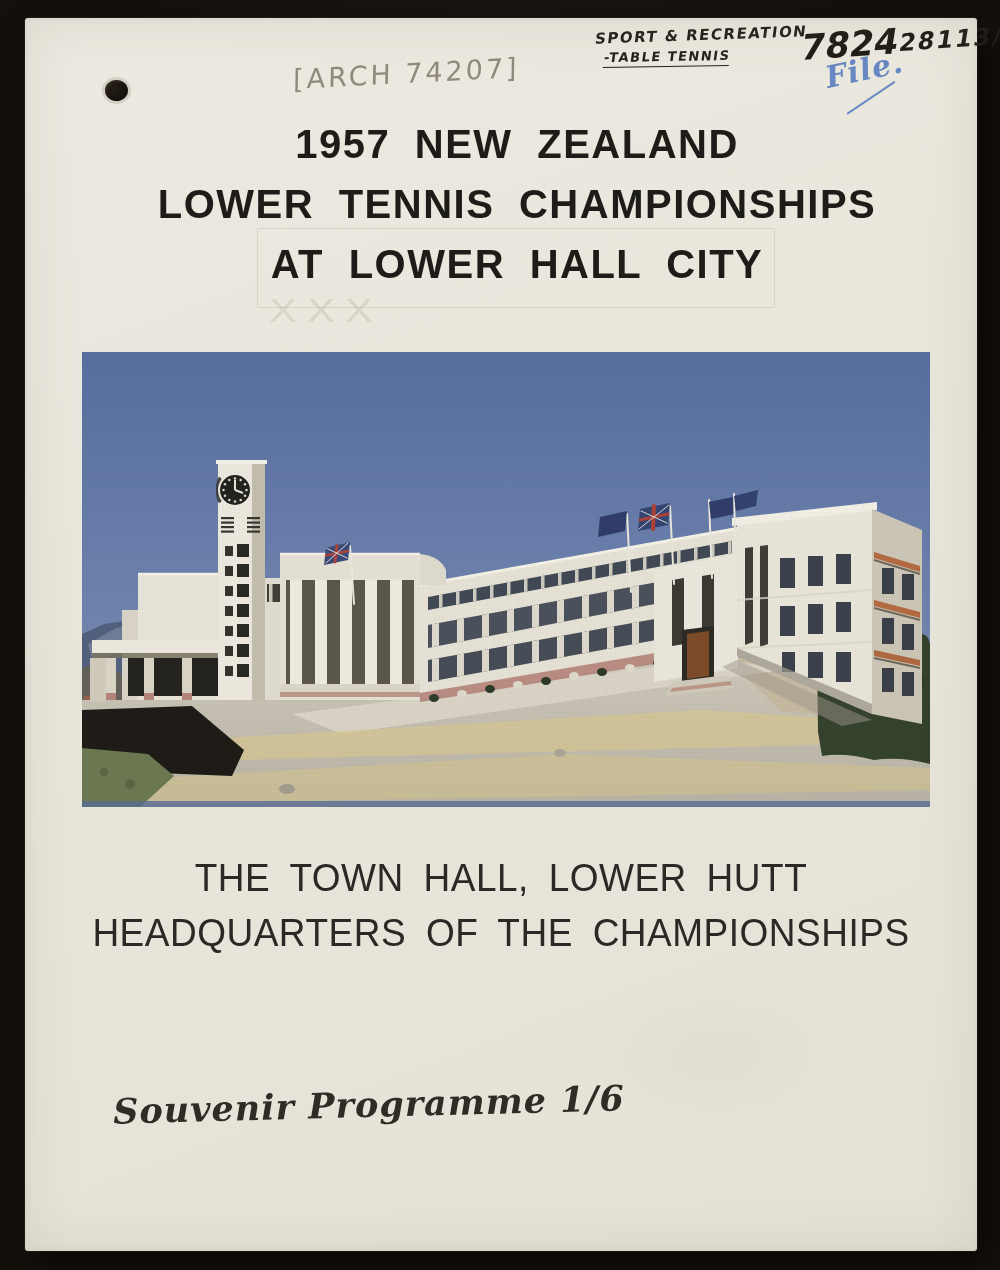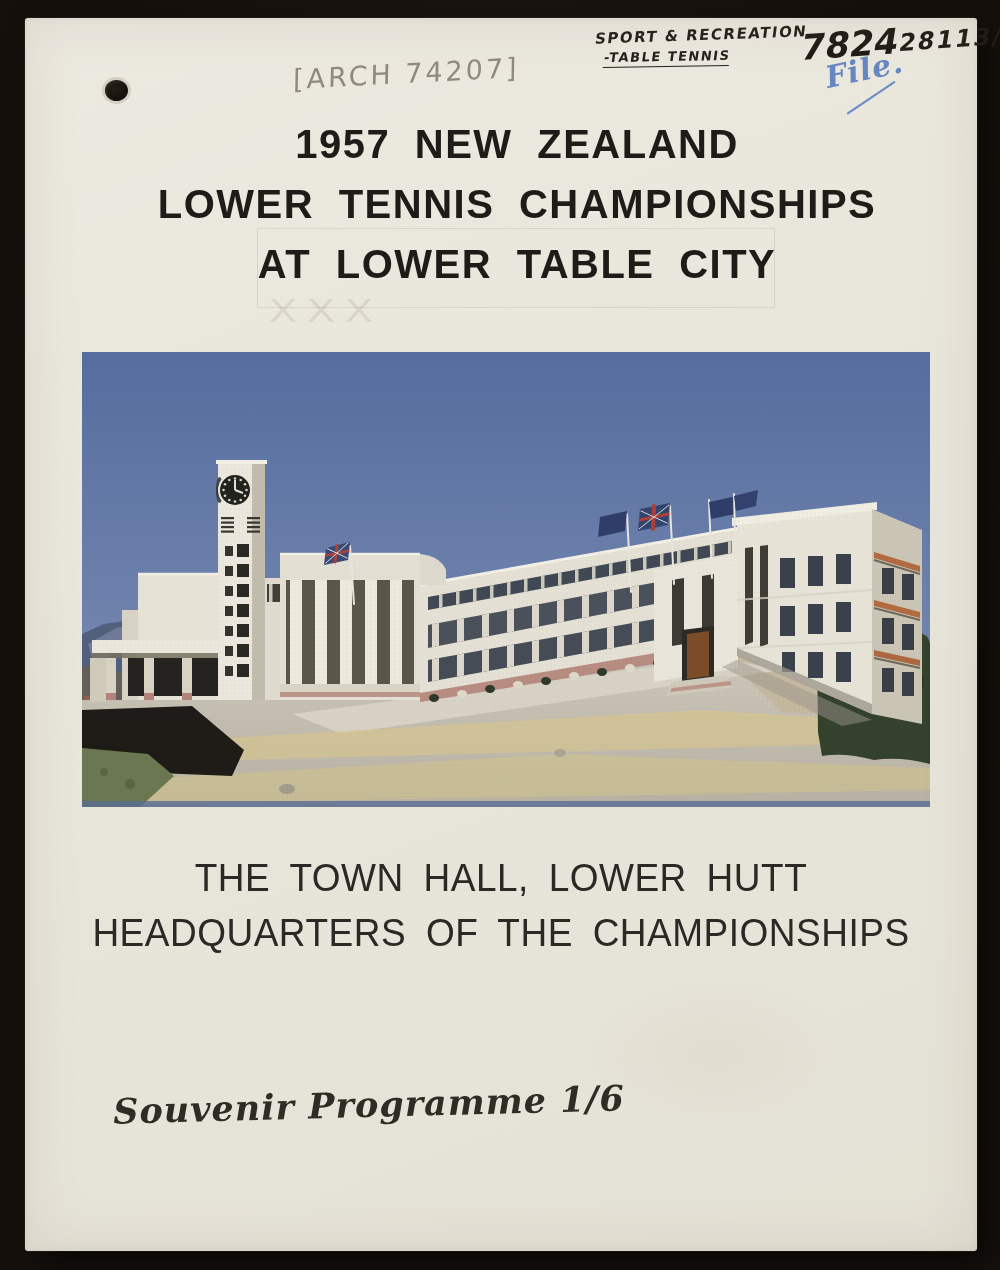--- a/index.html
+++ b/index.html
@@ -79,21 +79,21 @@
   </div>
   <div class="filenote">File.</div>
   <div class="flourish"></div>
 
   <div class="ghostbox"></div>
   <div class="ghostx">XXX</div>
 
   <div class="title">
     <div>1957 NEW ZEALAND</div>
     <div>LOWER TENNIS CHAMPIONSHIPS</div>
-    <div>AT LOWER TABLE CITY</div>
+    <div>AT LOWER HALL CITY</div>
   </div>
 
   <figure class="photo">
     <svg width="848" height="455" viewBox="0 0 848 455" xmlns="http://www.w3.org/2000/svg">
       <defs>
         <linearGradient id="sky" x1="0" y1="0" x2="0" y2="1">
           <stop offset="0" stop-color="#566d9e"></stop>
           <stop offset=".6" stop-color="#6f83ad"></stop>
           <stop offset="1" stop-color="#8d9bba"></stop>
         </linearGradient>

